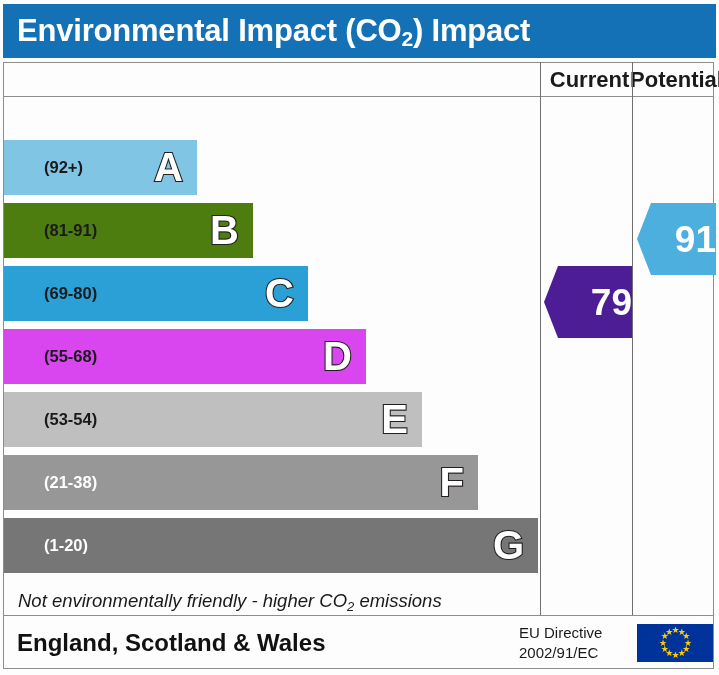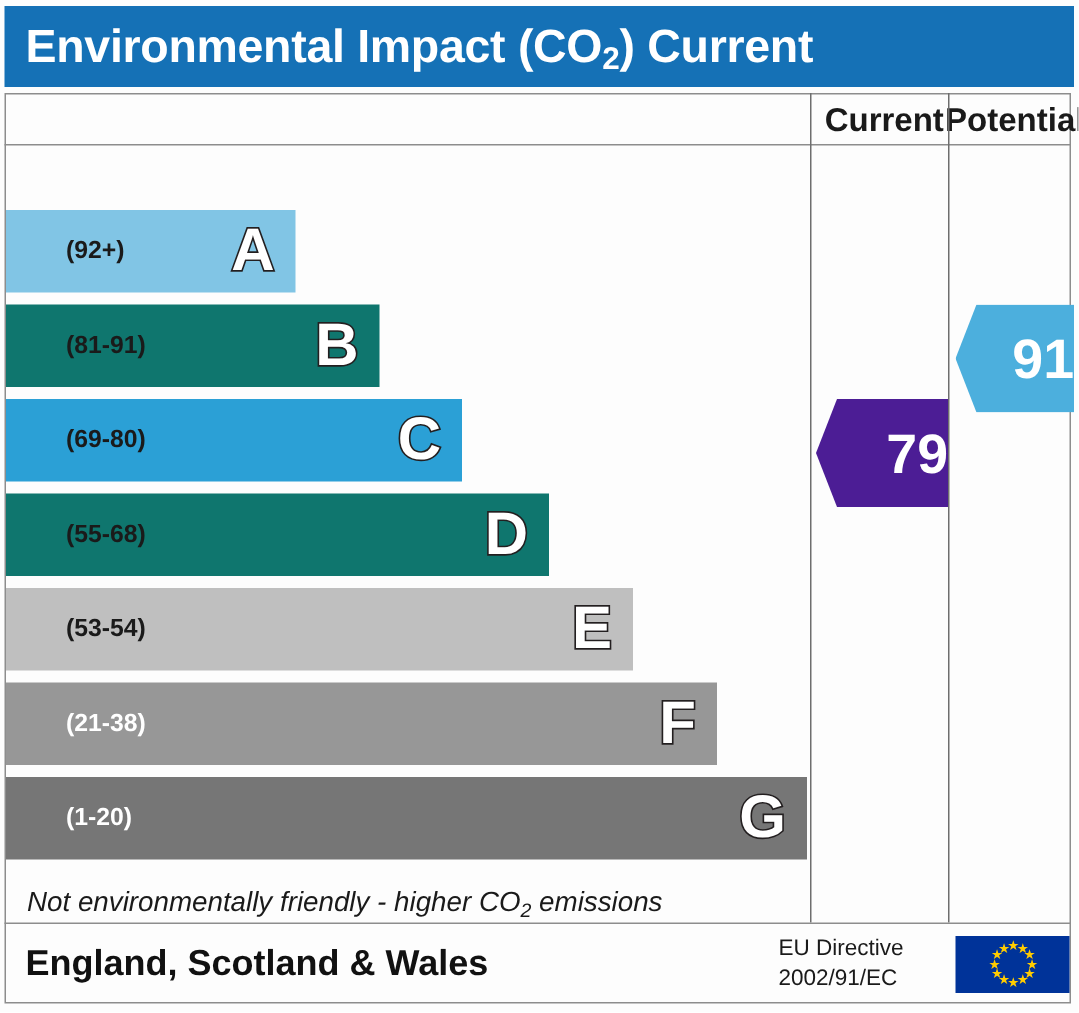--- a/index.html
+++ b/index.html
@@ -220,49 +220,49 @@
     text-align: center;
   }
 </style>
 </head>
 <body>
 
 <div id="epc">
 
   <div class="title-bar">
     <div class="title-text">
-      <span>Environmental Impact (CO</span><sub>2</sub><span>) Current</span>
+      <span>Environmental Impact (CO</span><sub>2</sub><span>) Impact</span>
     </div>
   </div>
 
   <div class="frame"></div>
 
   <div class="col-head-row">
     <div class="col-head current">Current</div>
     <div class="col-head potential">Potential</div>
   </div>
   <div class="head-rule"></div>
   <div class="vdiv d1"></div>
   <div class="vdiv d2"></div>
 
 
   <div class="bands">
       <div class="band dark-label" style="top: 0px; width: 193px; background: rgb(129, 197, 229);">
         <span class="band-range">(92+)</span>
         <span class="band-letter">A</span>
       </div>
-      <div class="band dark-label" style="top: 63px; width: 249px; background: #0f766e;">
+      <div class="band dark-label" style="top: 63px; width: 249px; background: #4d7c0f;">
         <span class="band-range">(81-91)</span>
         <span class="band-letter">B</span>
       </div>
       <div class="band dark-label" style="top: 126px; width: 304px; background: rgb(43, 160, 214);">
         <span class="band-range">(69-80)</span>
         <span class="band-letter">C</span>
       </div>
-      <div class="band dark-label" style="top: 189px; width: 362px; background: #0f766e;">
+      <div class="band dark-label" style="top: 189px; width: 362px; background: #d946ef;">
         <span class="band-range">(55-68)</span>
         <span class="band-letter">D</span>
       </div>
       <div class="band dark-label" style="top: 252px; width: 418px; background: rgb(191, 191, 191);">
         <span class="band-range">(53-54)</span>
         <span class="band-letter">E</span>
       </div>
       <div class="band light-label" style="top: 315px; width: 474px; background: rgb(151, 151, 151);">
         <span class="band-range">(21-38)</span>
         <span class="band-letter">F</span>

